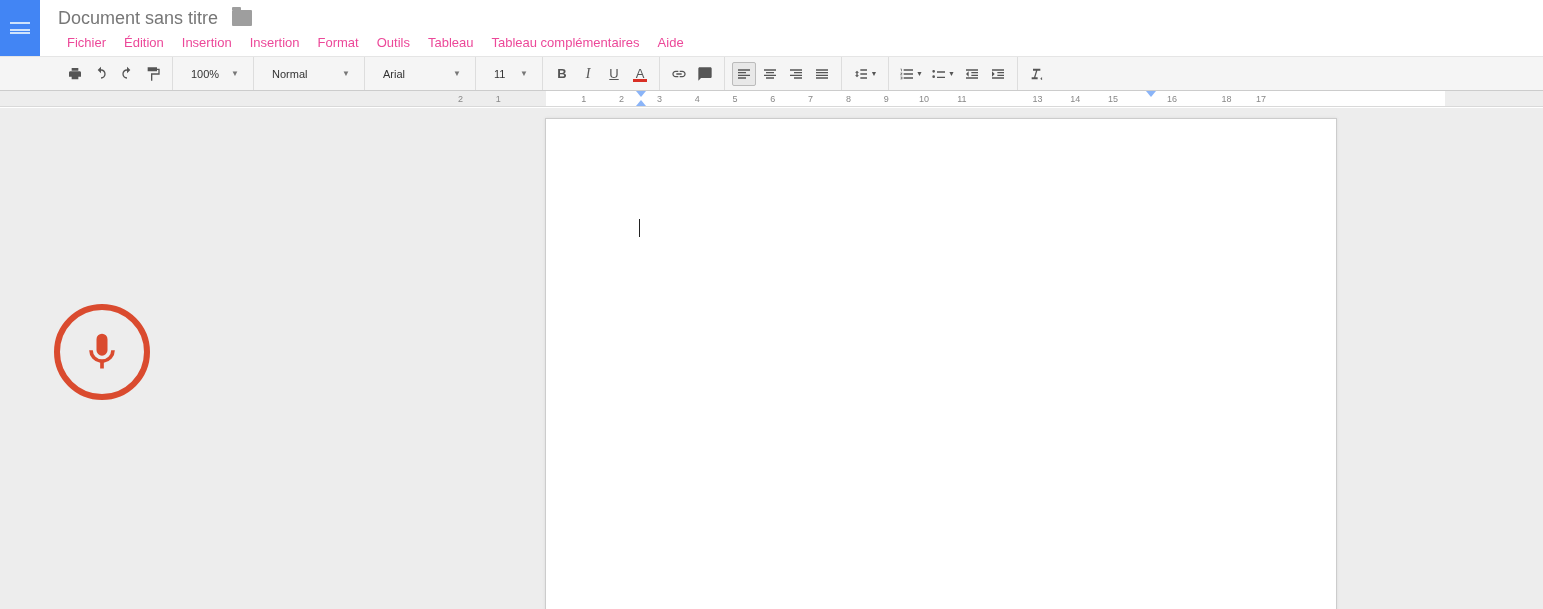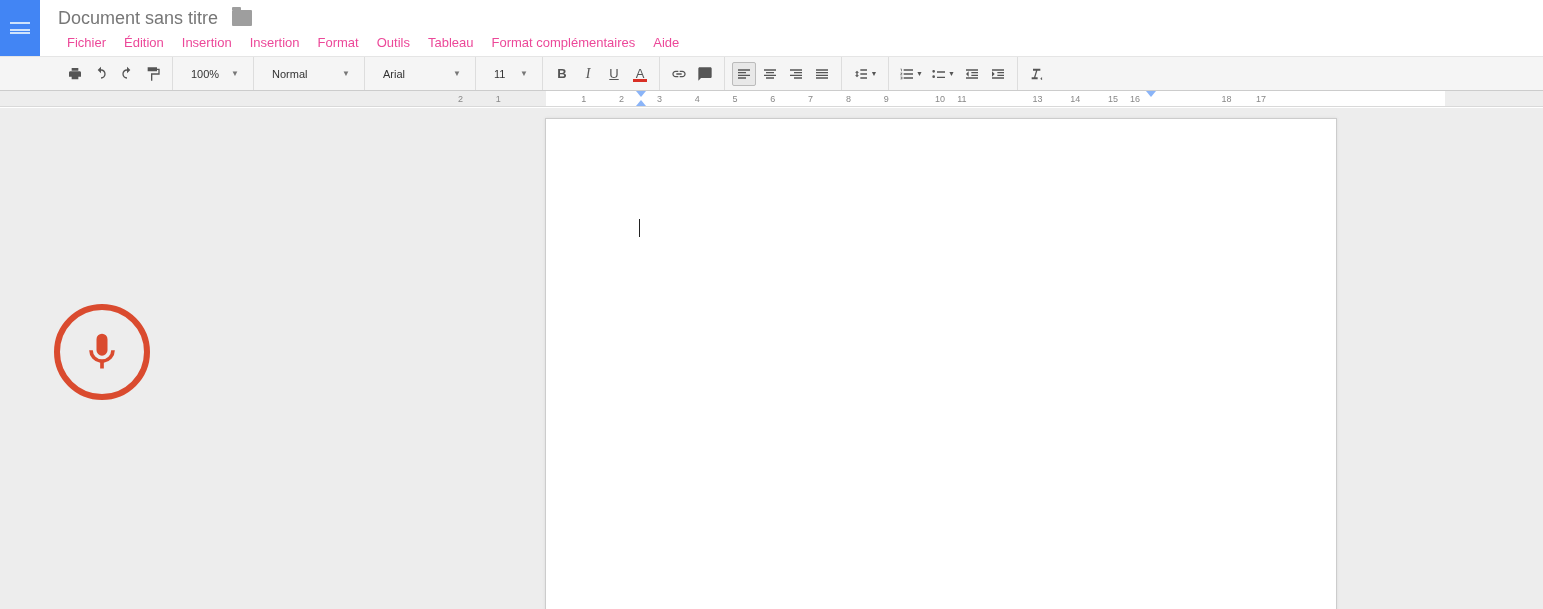--- a/index.html
+++ b/index.html
@@ -219,21 +219,21 @@
 </div>
 
 <div class="menubar">
   <div class="menu-item">Fichier</div>
   <div class="menu-item">Édition</div>
   <div class="menu-item">Insertion</div>
   <div class="menu-item">Insertion</div>
   <div class="menu-item">Format</div>
   <div class="menu-item">Outils</div>
   <div class="menu-item">Tableau</div>
-  <div class="menu-item">Format complémentaires</div>
+  <div class="menu-item">Tableau complémentaires</div>
   <div class="menu-item">Aide</div>
 </div>
 
 <div class="toolbar">
 
   <div class="tb-group">
     <div class="tb-btn">
       <svg viewBox="0 0 24 24">
           <path d="M19 8H5c-1.1 0-2 .9-2 2v6h4v4h10v-4h4v-6c0-1.1-.9-2-2-2zM7 3h10v4H7z"></path>
         </svg>
@@ -381,27 +381,27 @@
       </div>
   <div class="ruler-tick" style="left: 37.8px;">1</div>
       <div class="ruler-tick" style="left: 75.6px;">2</div>
       <div class="ruler-tick" style="left: 113.4px;">3</div>
       <div class="ruler-tick" style="left: 151.2px;">4</div>
       <div class="ruler-tick" style="left: 189px;">5</div>
       <div class="ruler-tick" style="left: 226.8px;">6</div>
       <div class="ruler-tick" style="left: 264.6px;">7</div>
       <div class="ruler-tick" style="left: 302.4px;">8</div>
       <div class="ruler-tick" style="left: 340.2px;">9</div>
-      <div class="ruler-tick" style="left: 394px;">10</div>
+      <div class="ruler-tick" style="left: 378px;">10</div>
       <div class="ruler-tick" style="left: 415.8px;">11</div>
       <div class="ruler-tick" style="left: 453.6px; margin-top: 28px;">12</div>
       <div class="ruler-tick" style="left: 491.4px;">13</div>
       <div class="ruler-tick" style="left: 529.2px;">14</div>
       <div class="ruler-tick" style="left: 567px;">15</div>
-      <div class="ruler-tick" style="left: 589px;">16</div>
+      <div class="ruler-tick" style="left: 626px;">16</div>
       <div class="ruler-tick" style="left: 680px; margin-left: 35px;">17</div>
       <div class="ruler-tick" style="left: 680.4px;">18</div>
       <div class="ruler-marker-down" style="left: 94.5px;"></div>
       <div class="ruler-marker-up" style="left: 94.5px;"></div>
       <div class="ruler-marker-down" style="left: 604.8px;"></div>
     </div>
 </div>
 
 <div class="canvas">
   <div class="page">

